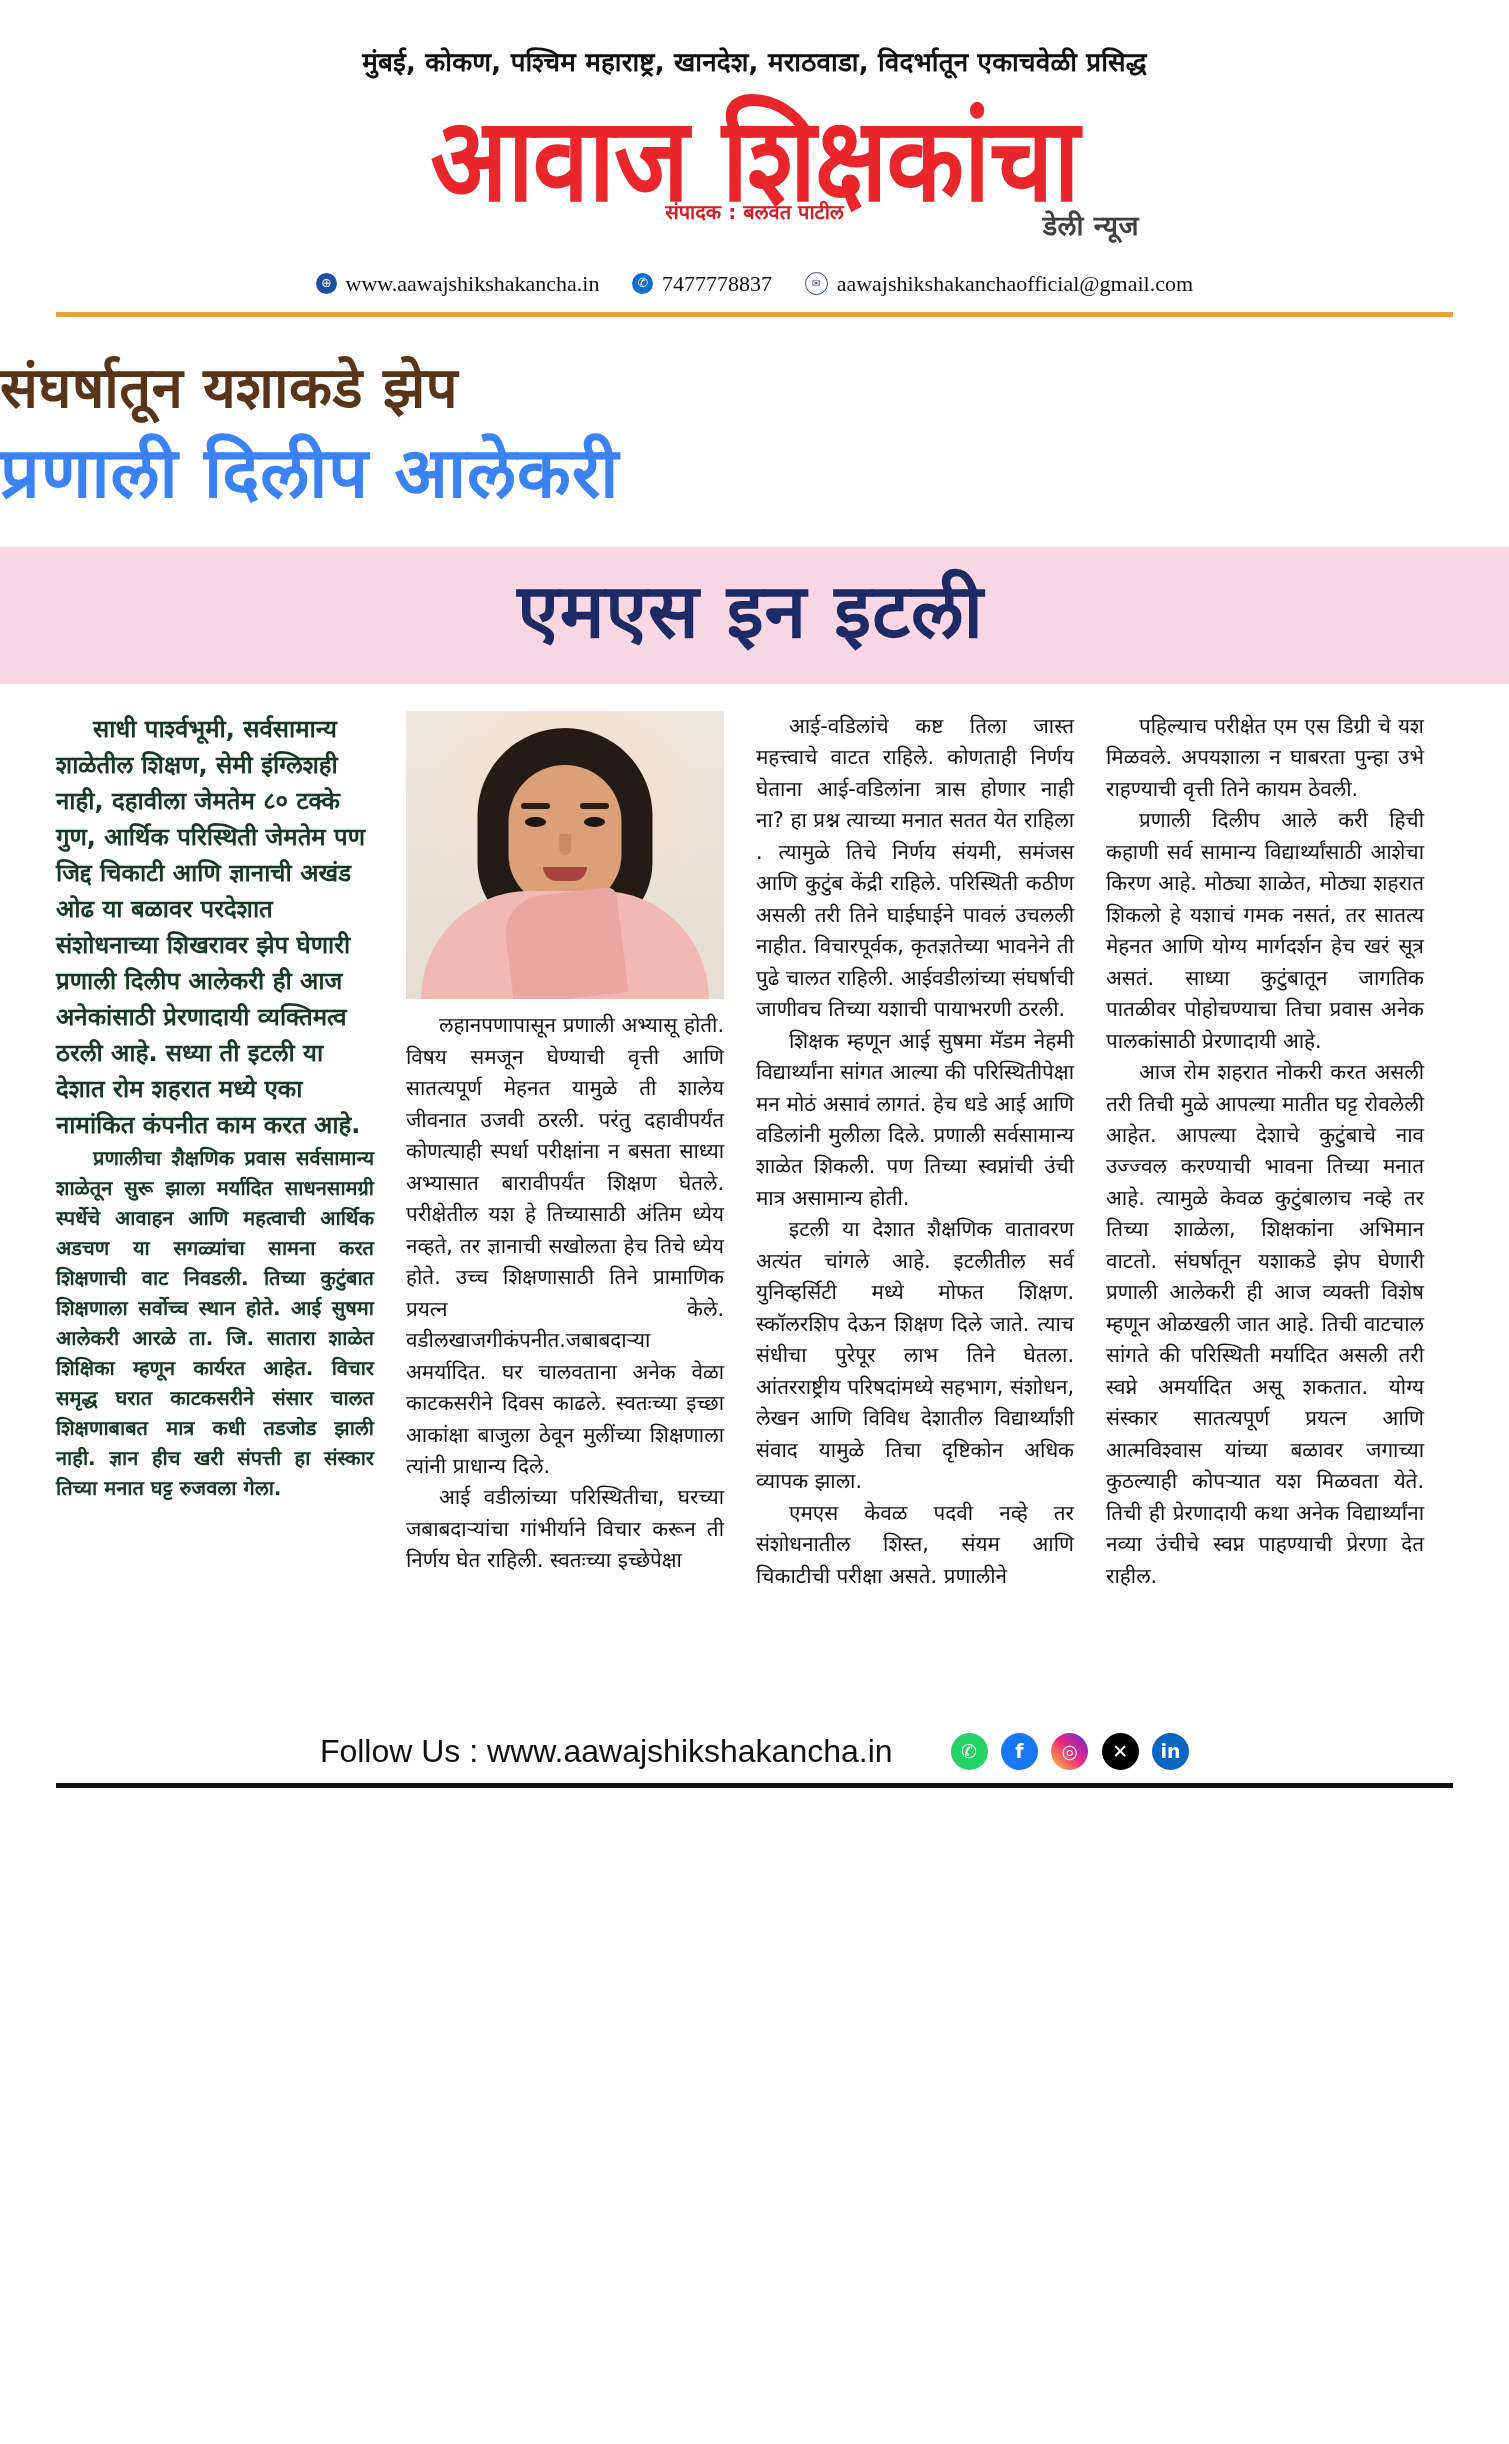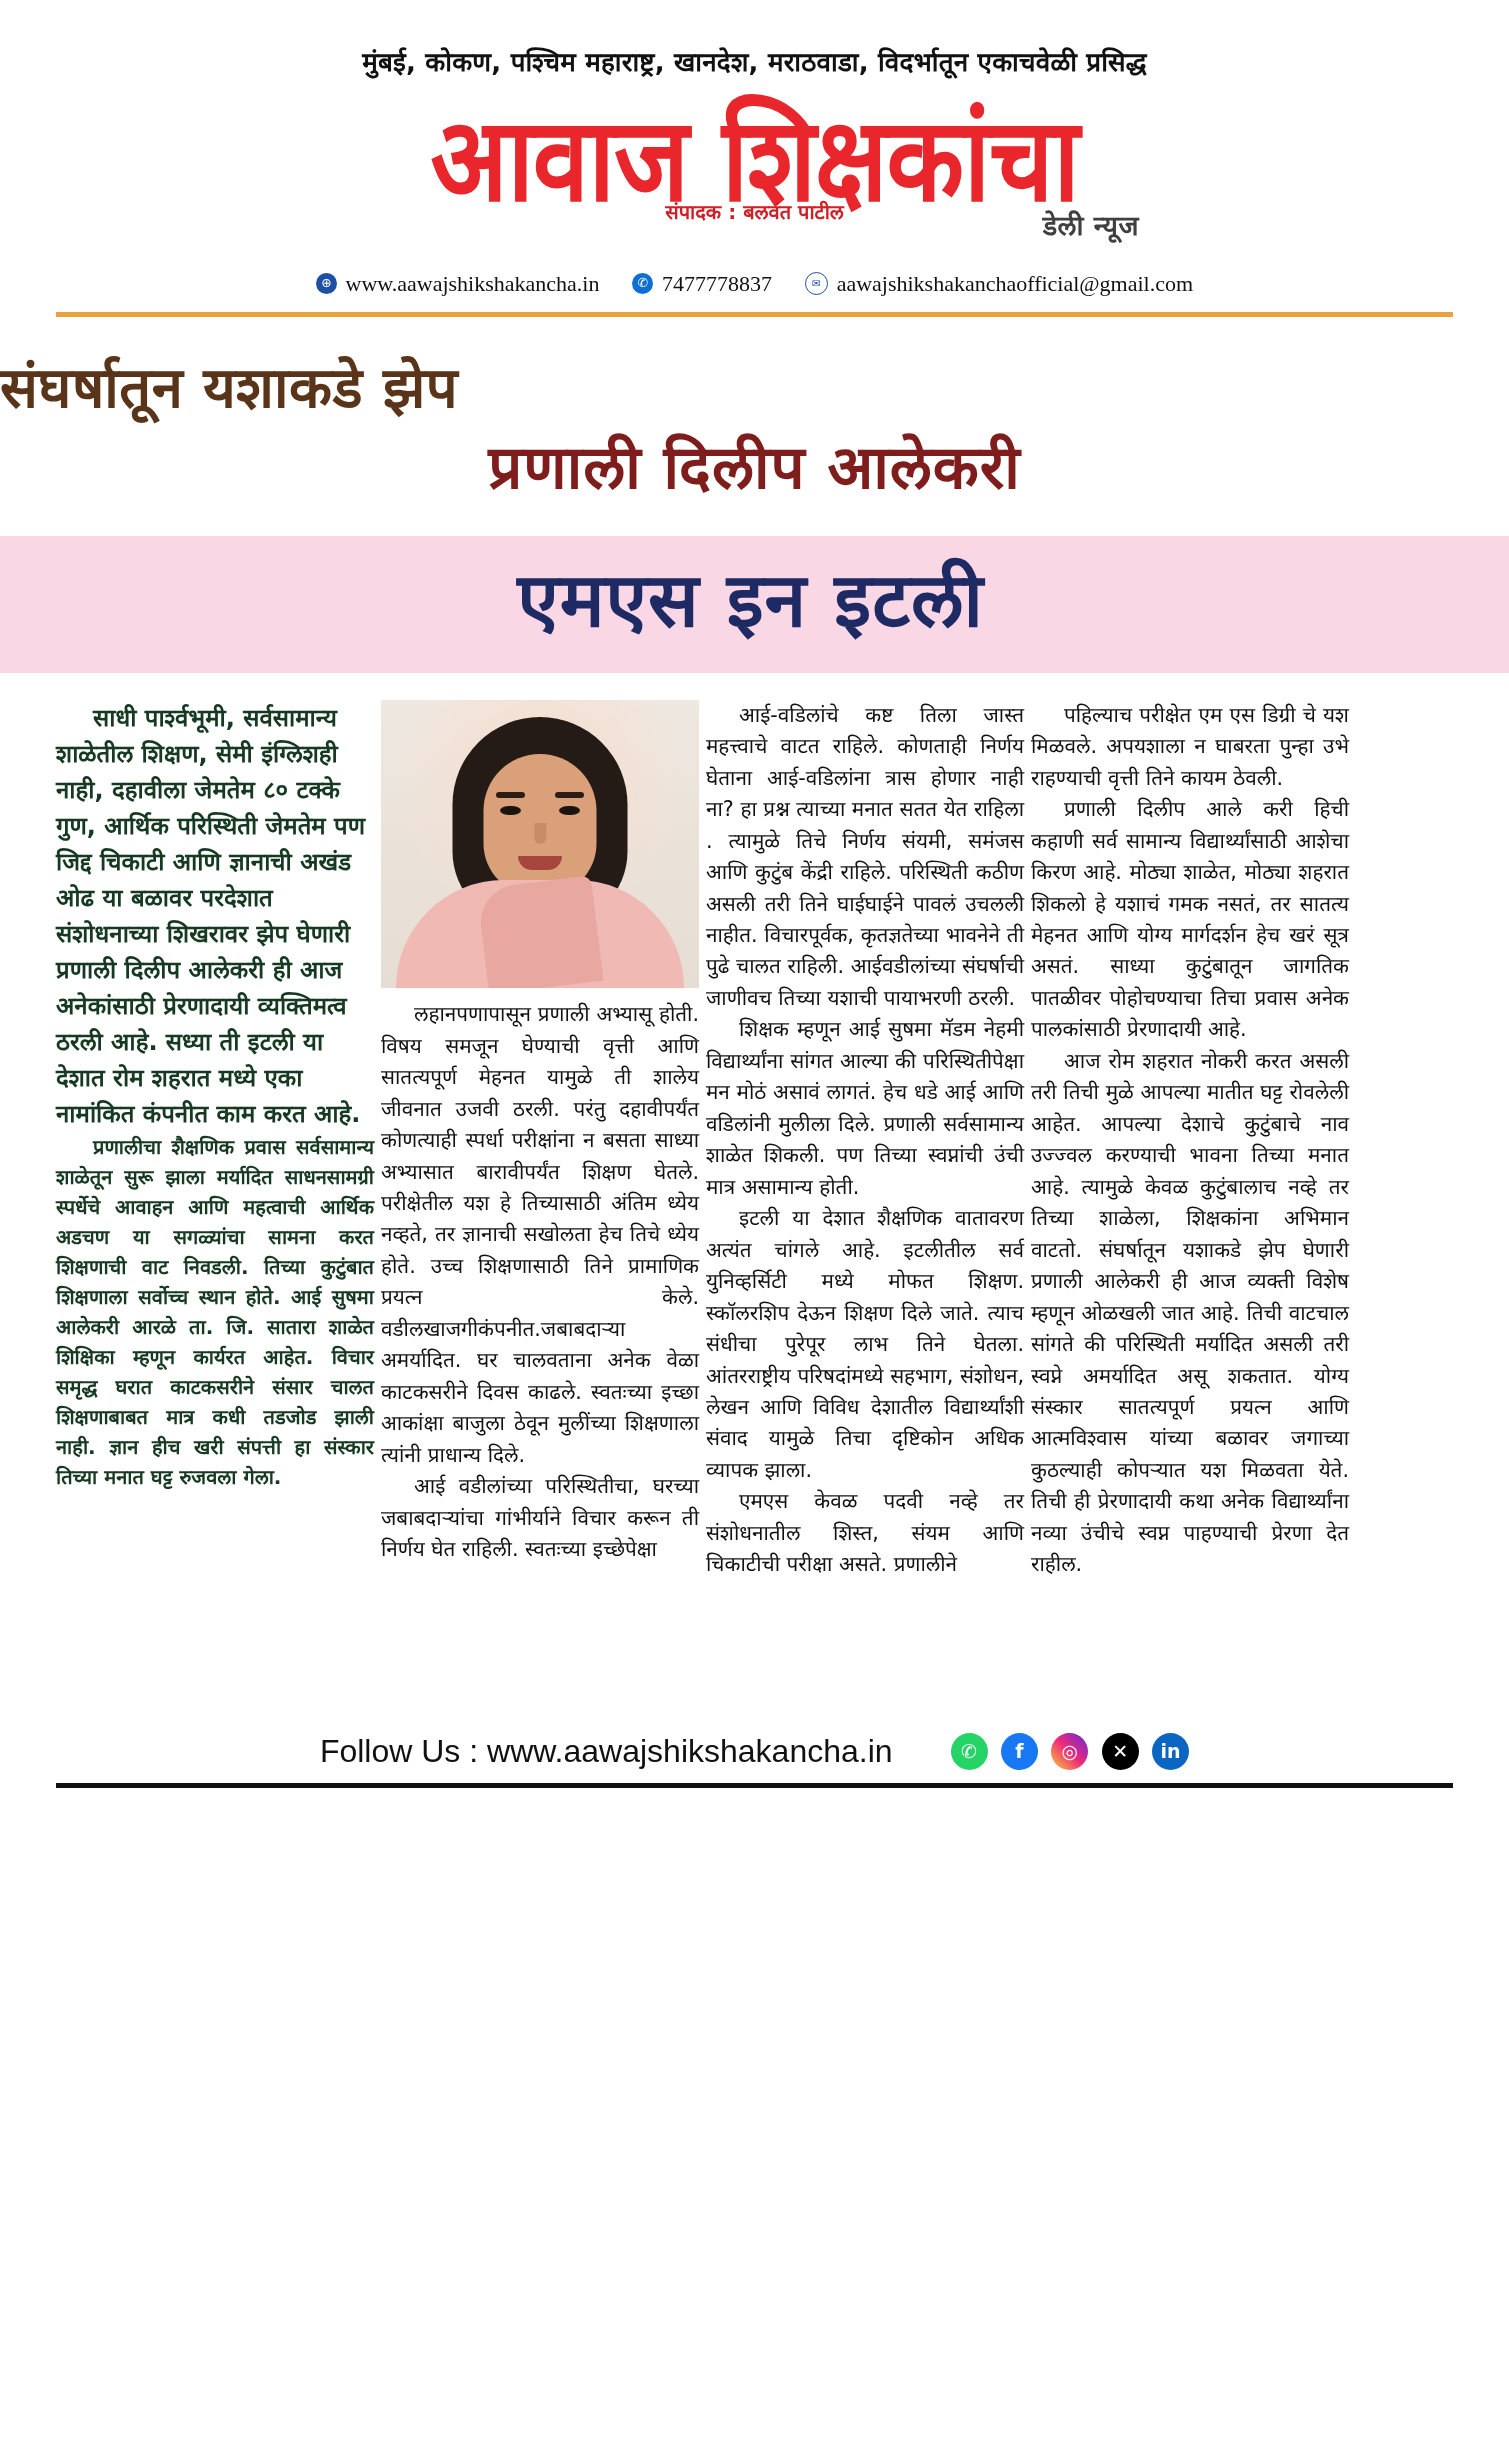--- a/index.html
+++ b/index.html
@@ -102,25 +102,24 @@
   .kicker{
     font-family:"DejaVu Sans","Liberation Sans",sans-serif;
     font-weight:700;
     font-size:56px;
     color:#5a3418;
     margin-top:40px;
     line-height:1.1;
     letter-spacing:0.5px;
   }
   .headline{
-    text-align:center;
-    font-family:"DejaVu Sans","Liberation Sans",sans-serif;
-    font-weight:700;
-    font-size:60px;
-    color:#7f1d1d;
+    font-family:"DejaVu Sans","Liberation Sans",sans-serif;
+    font-weight:700;
+    font-size:70px;
+    color:#3b82f6;
     line-height:1.12;
     margin-top:15.4px;
     letter-spacing:1px;
   }
   .pink-band{
     margin-top:35px;
     background:#f9d7e4;
     padding:25px 8px 33px 0;
     text-align:center;
   }
@@ -130,21 +129,21 @@
     font-size:75px;
     color:#1e2a63;
     line-height:1.05;
     letter-spacing:1px;
   }
 
   
   .body-area{
     margin:27px 56px 0 56px;
     display:flex;
-    gap:7px;
+    gap:32px;
     align-items:flex-start;
   }
   .col{
     width:318px;
     flex:0 0 318px;
   }
   .col p{
     margin:0 0 0 0;
     font-family:"DejaVu Sans","Liberation Sans",sans-serif;
     font-size:20.7px;

